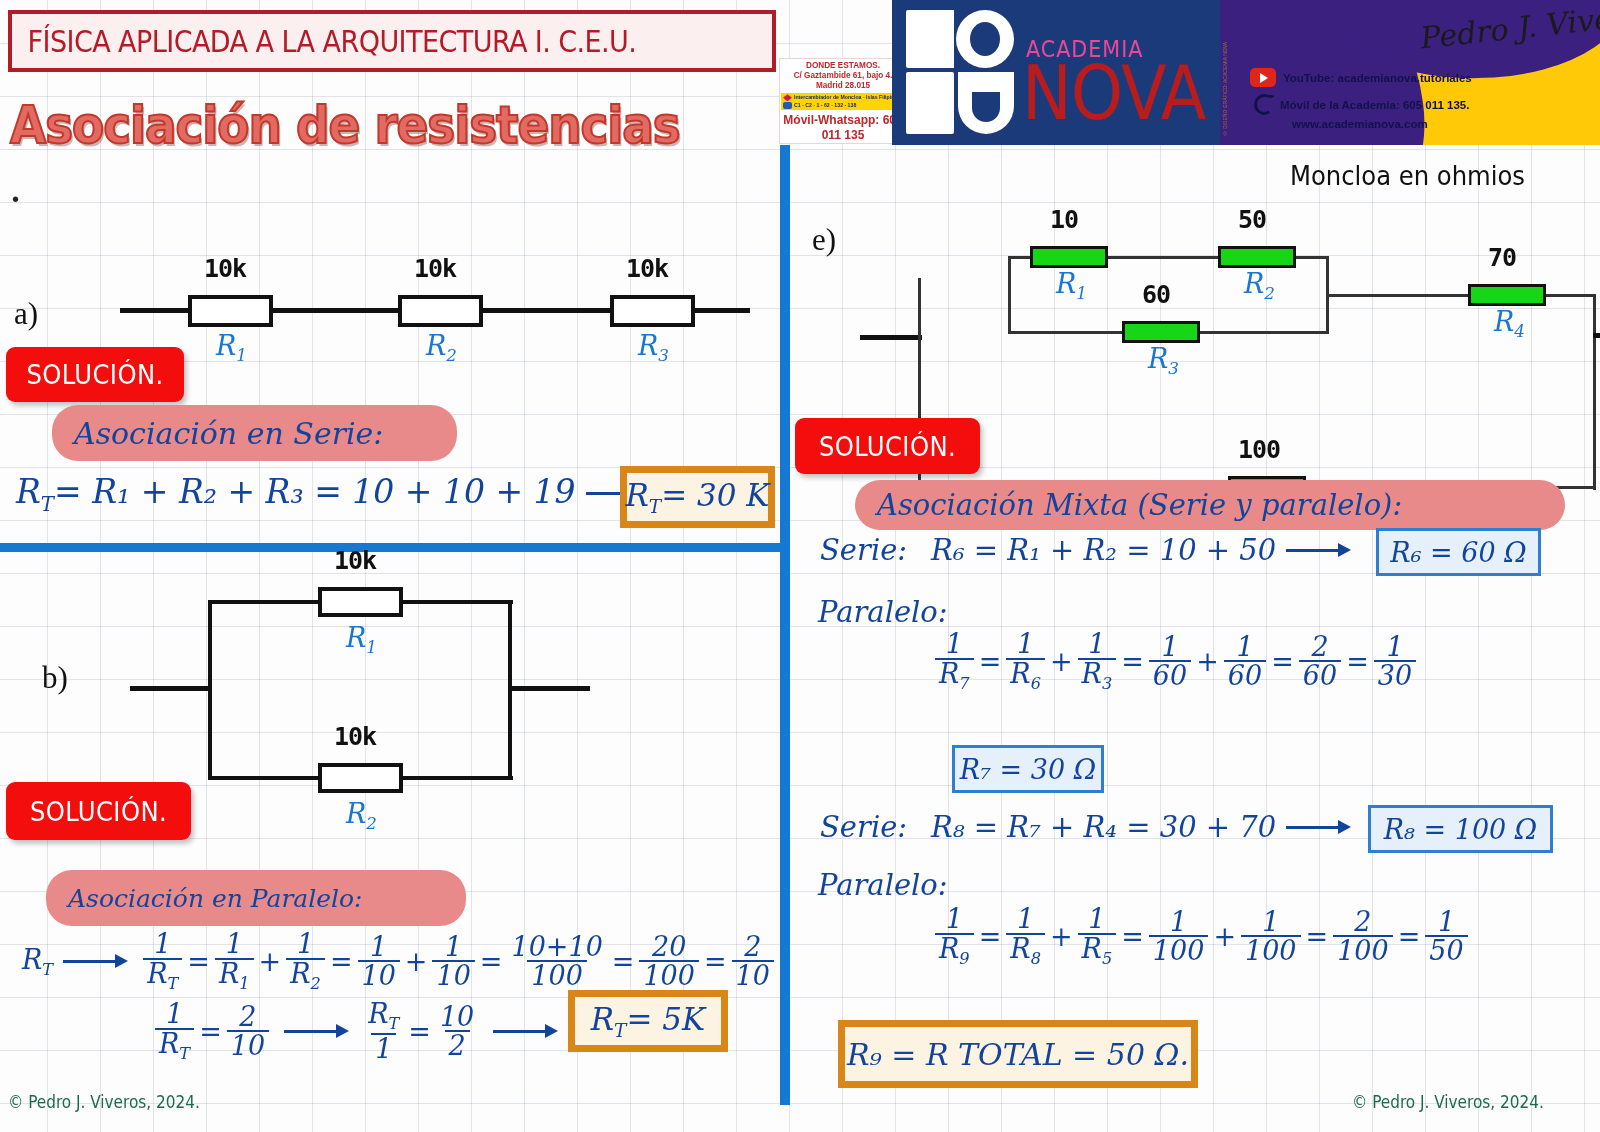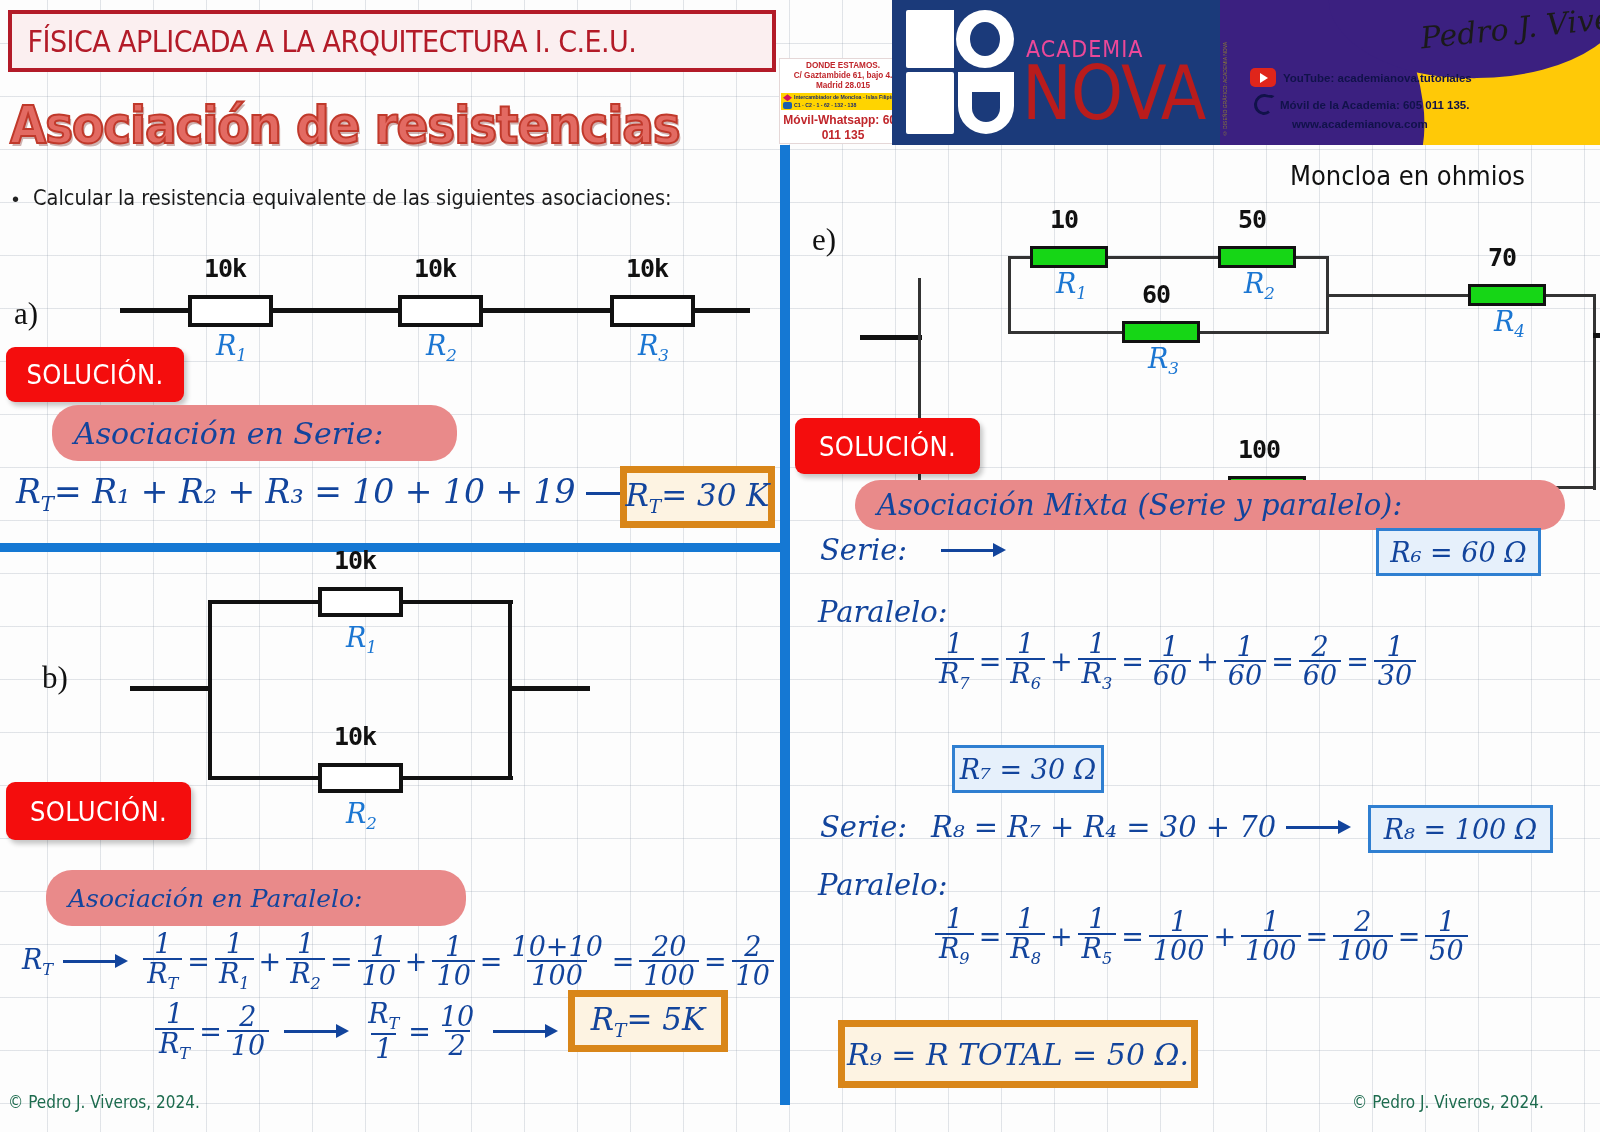--- a/index.html
+++ b/index.html
@@ -209,21 +209,20 @@
   </div>
   <div id="web-row" class="ybtxt">www.academianova.com</div>
 </div>
 <div id="vertical-tiny" class="abs">© DISEÑO GRÁFICO: ACADEMIA NOVA</div>
 
 <div class="abs" id="v-div"></div>
 <div class="abs" id="h-div"></div>
 
 <div class="abs" id="bullet-row">
   <span id="bullet-dot">•</span>
-  <span id="bullet-text">Calcular la resistencia equivalente de las siguientes asociaciones:</span>
 </div>
 
 <div class="abs sec-letter" style="left:14px;top:296px;">a)</div>
 
 <div class="abs" style="left:120px;top:250px;width:630px;height:100px;">
   <span class="wire" style="left:0px;top:58px;width:630px;height:5px;"></span>
   <span class="res-w" style="left:68px;top:45px;width:85px;height:32px;"></span>
   <span class="res-w" style="left:278px;top:45px;width:85px;height:32px;"></span>
   <span class="res-w" style="left:490px;top:45px;width:85px;height:32px;"></span>
   <span class="abs valnum" style="left:84px;top:4px;">10k</span>
@@ -411,20 +410,21 @@
 </div>
 
 <div class="solucion" style="left:795px;top:418px;width:185px;height:56px;">SOLUCIÓN.</div>
 
 <div class="pinkbar" style="left:855px;top:480px;width:710px;height:50px;">
   <span class="hw" style="font-size:29px;">Asociación  Mixta (Serie y paralelo):</span>
 </div>
 
 <div class="eqline" style="left:820px;top:533px;font-size:29px;">
   <span style="margin-right:24px;">Serie:</span>
+  <span>R₆ = R₁ + R₂ = 10 + 50</span>
   <span class="arrow">
       <span class="shaft"></span>
       <span class="head"></span>
     </span>
 </div>
 <div class="box-blue" style="left:1376px;top:528px;width:165px;height:48px;">
   <span class="hw" style="font-size:27px;">R₆ = 60 Ω</span>
 </div>
 
 <div class="eqline" style="left:818px;top:595px;font-size:29px;">

